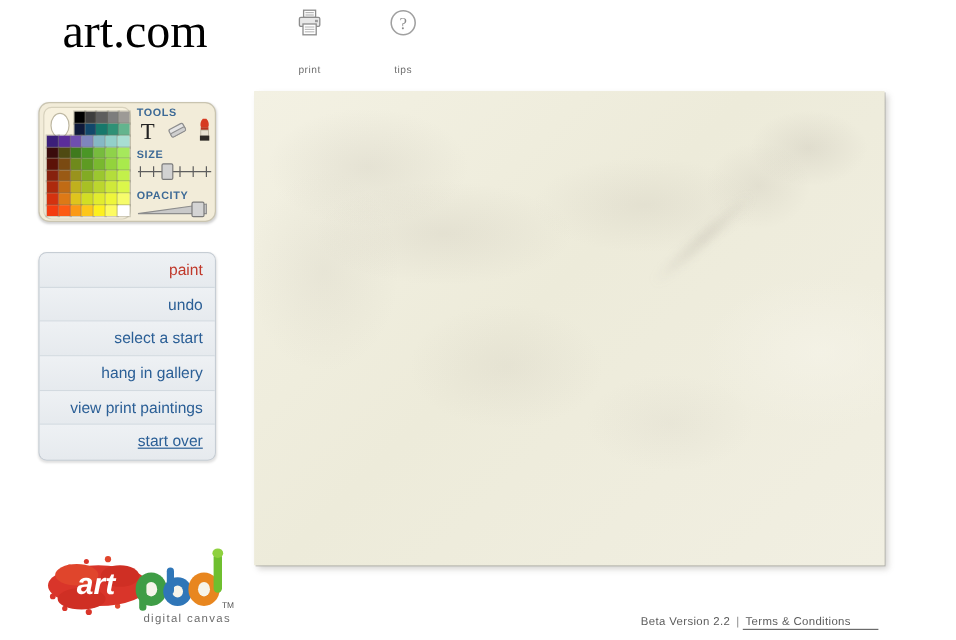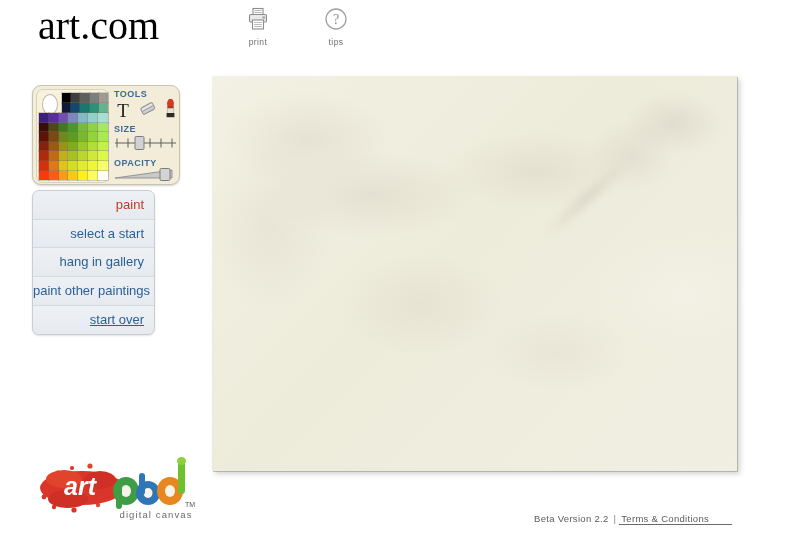--- a/index.html
+++ b/index.html
@@ -12,21 +12,21 @@
     height: 533px;
     position: relative;
     overflow: hidden;
     font-family: "Liberation Sans", sans-serif;
     -webkit-font-smoothing: antialiased;
   }
 
   
   #site-logo {
     position: absolute;
-    left: 38px;
+    left: 52px;
     top: 2px;
     font-family: "Liberation Serif", serif;
     font-size: 40px;
     color: #000000;
     letter-spacing: 0px;
     white-space: nowrap;
   }
 
   #top-nav {
     position: absolute;
@@ -44,21 +44,21 @@
     cursor: pointer;
     text-decoration: none;
   }
   .nav-icon {
     height: 30px;
     display: flex;
     align-items: center;
     justify-content: center;
   }
   .nav-label {
-    margin-top: 3px;
+    margin-top: 19px;
     font-size: 8.5px;
     color: #6f6f6f;
     letter-spacing: 0.4px;
     white-space: nowrap;
   }
 
   
   #tools-panel {
     position: absolute;
     left: 32px;
@@ -175,22 +175,22 @@
     top: 81px;
     width: 64px;
     height: 15px;
     cursor: pointer;
   }
 
   
   #menu-panel {
     position: absolute;
     left: 32px;
-    top: 190px;
-    width: 123px;
+    top: 210px;
+    width: 148px;
     background: #e9edf1;
     border: 1px solid #c6cdd4;
     border-radius: 7px;
     box-shadow: 0 1px 2px rgba(0,0,0,0.12);
     box-sizing: border-box;
     overflow: hidden;
   }
   .menu-item {
     height: 28.7px;
     line-height: 28.7px;
@@ -446,23 +446,24 @@
         <path d="M1 11 L58 3 L58 11 Z" fill="#c9c9c9" stroke="#8d8d8d" stroke-width="0.9"></path>
         <rect x="46" y="1.5" width="10" height="12" rx="1.2" fill="#d4d4d4" stroke="#7b7b7b" stroke-width="1"></rect>
       </svg>
     </div>
 
   </div>
 </div>
 
 <div id="menu-panel">
     <div class="menu-item active">paint</div>
+    <div class="menu-item">undo</div>
     <div class="menu-item">select a start</div>
     <div class="menu-item">hang in gallery</div>
-    <div class="menu-item">paint other paintings</div>
+    <div class="menu-item">view print paintings</div>
     <div class="menu-item">start over</div>
   </div>
 
 <div id="artpad-logo">
   <svg width="160" height="68" viewBox="0 0 160 68">
     <g>
       <circle cx="10" cy="30" r="3.5" fill="#d9352a"></circle>
       <circle cx="6" cy="42" r="2.4" fill="#d9352a"></circle>
       <circle cx="20" cy="18" r="2.6" fill="#e04a30"></circle>
       <circle cx="34" cy="13" r="2.1" fill="#d9352a"></circle>

